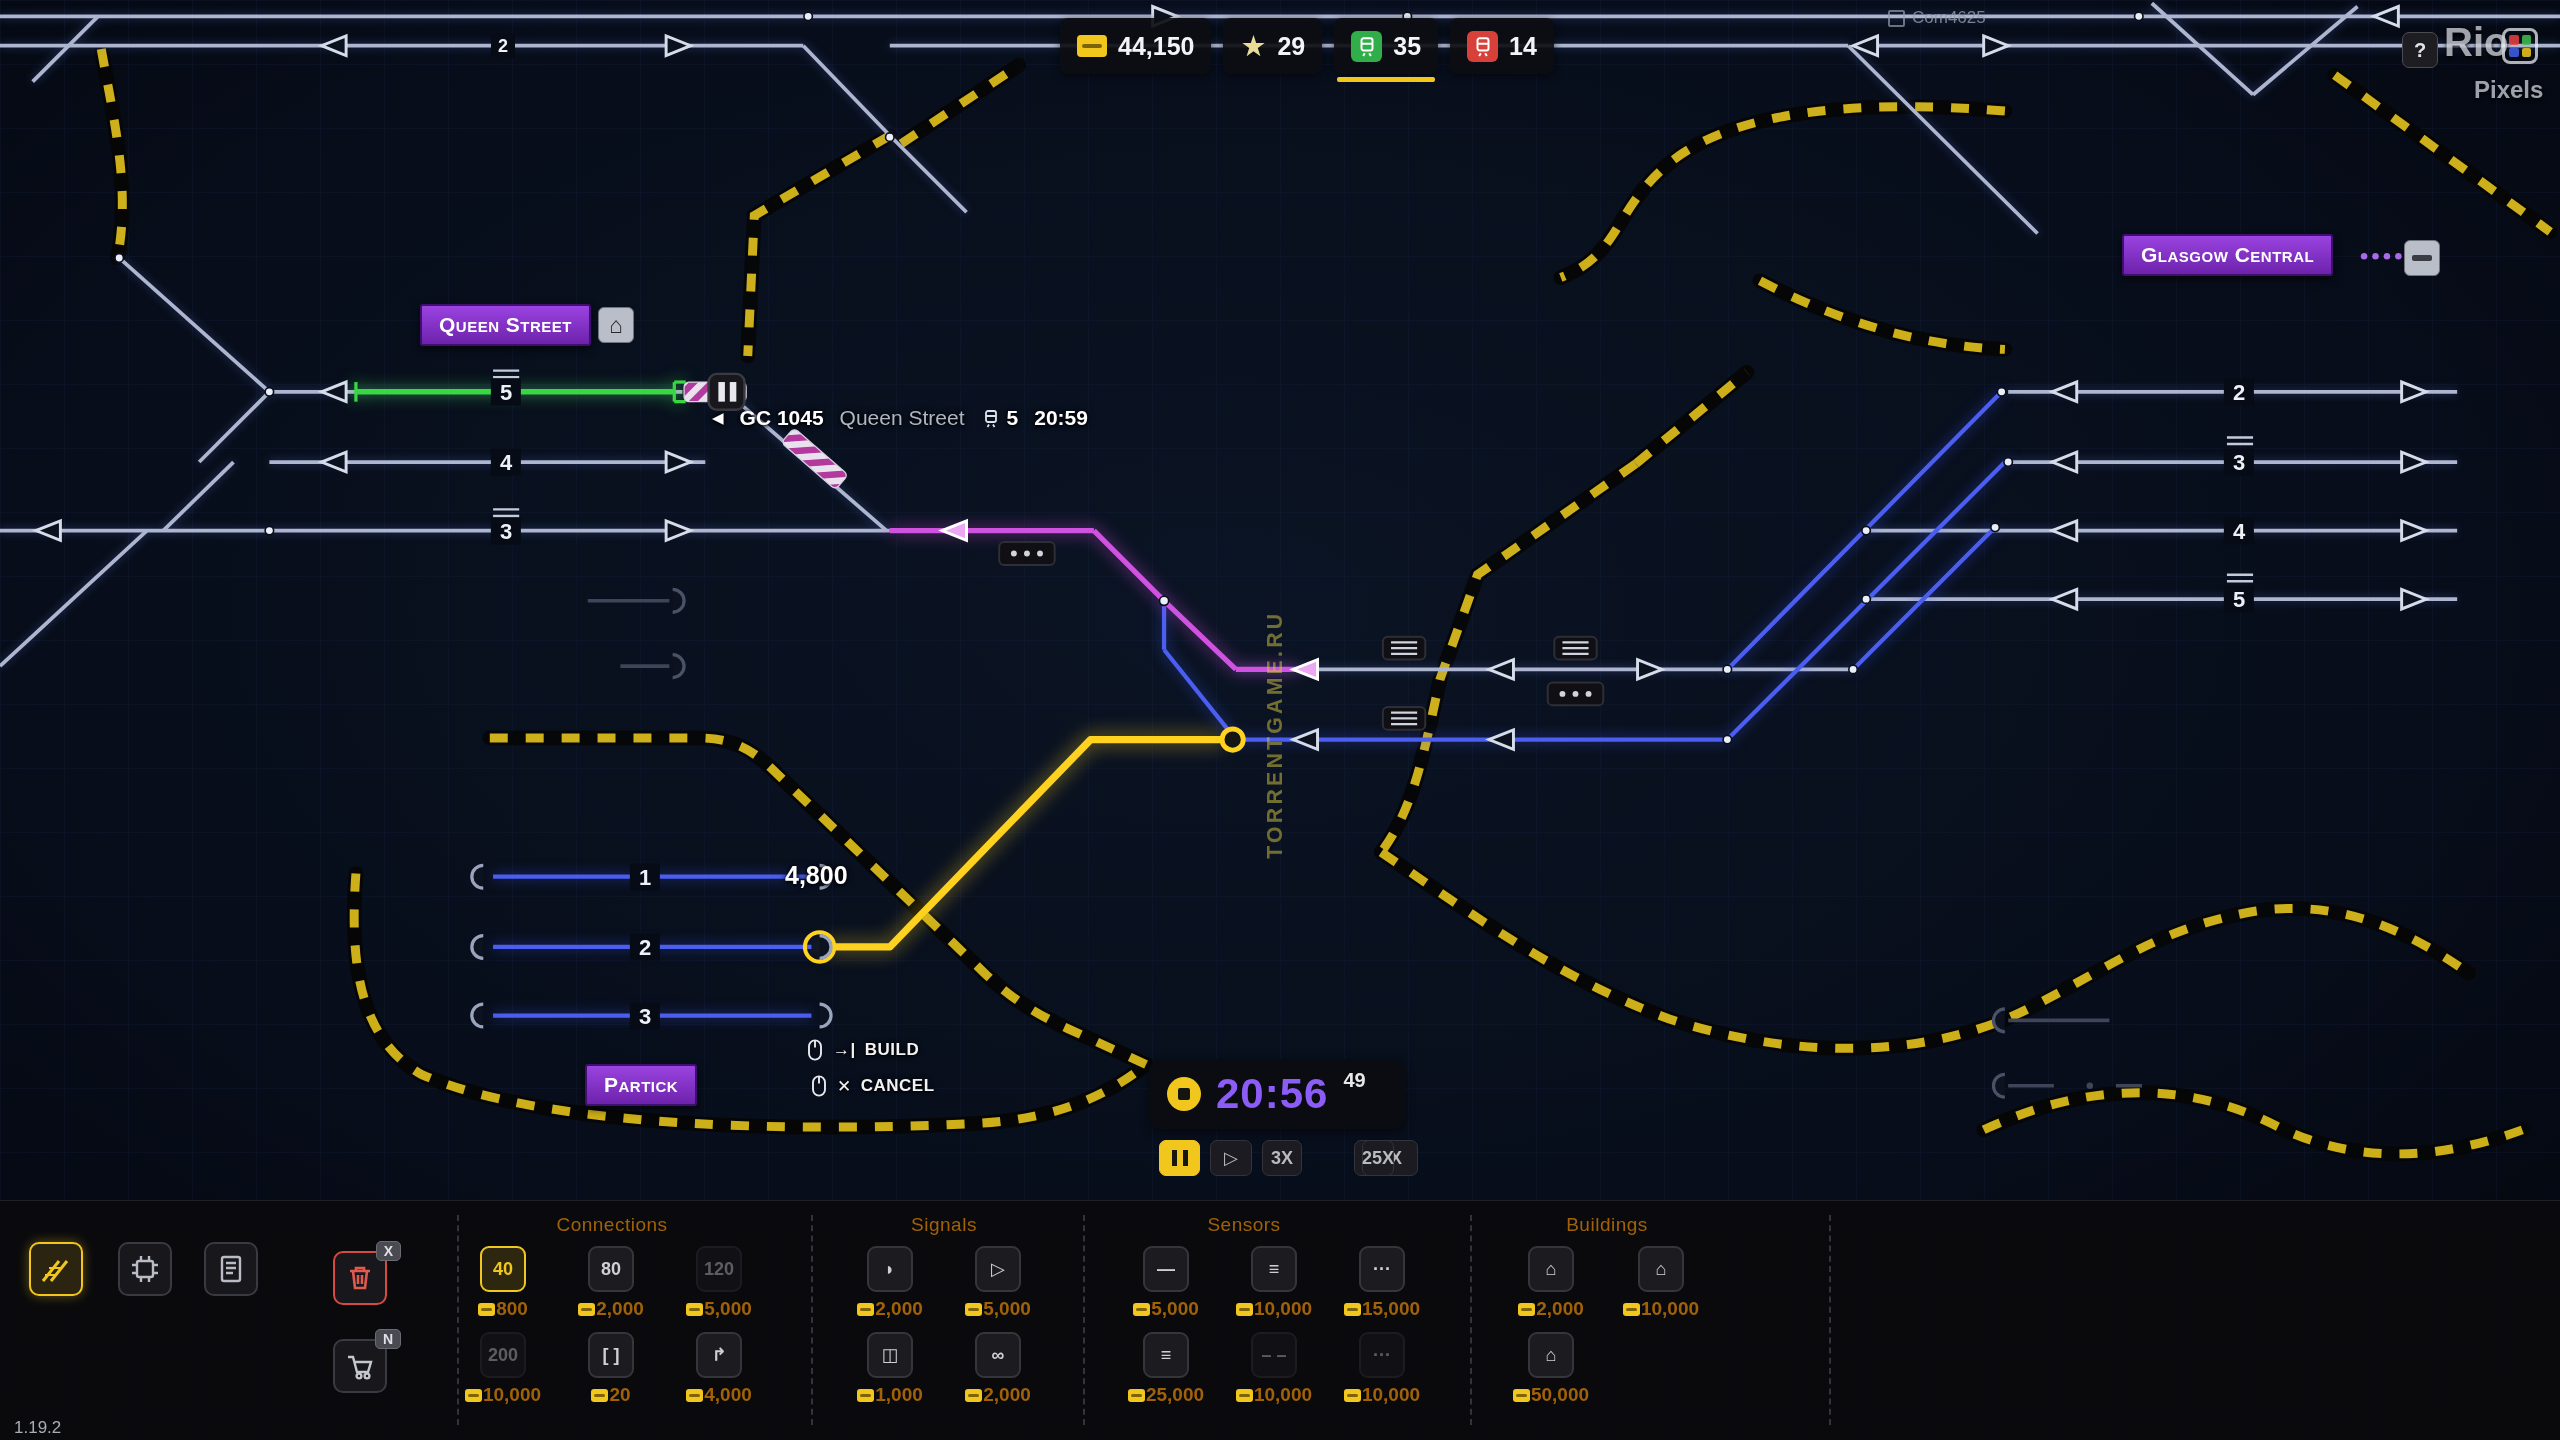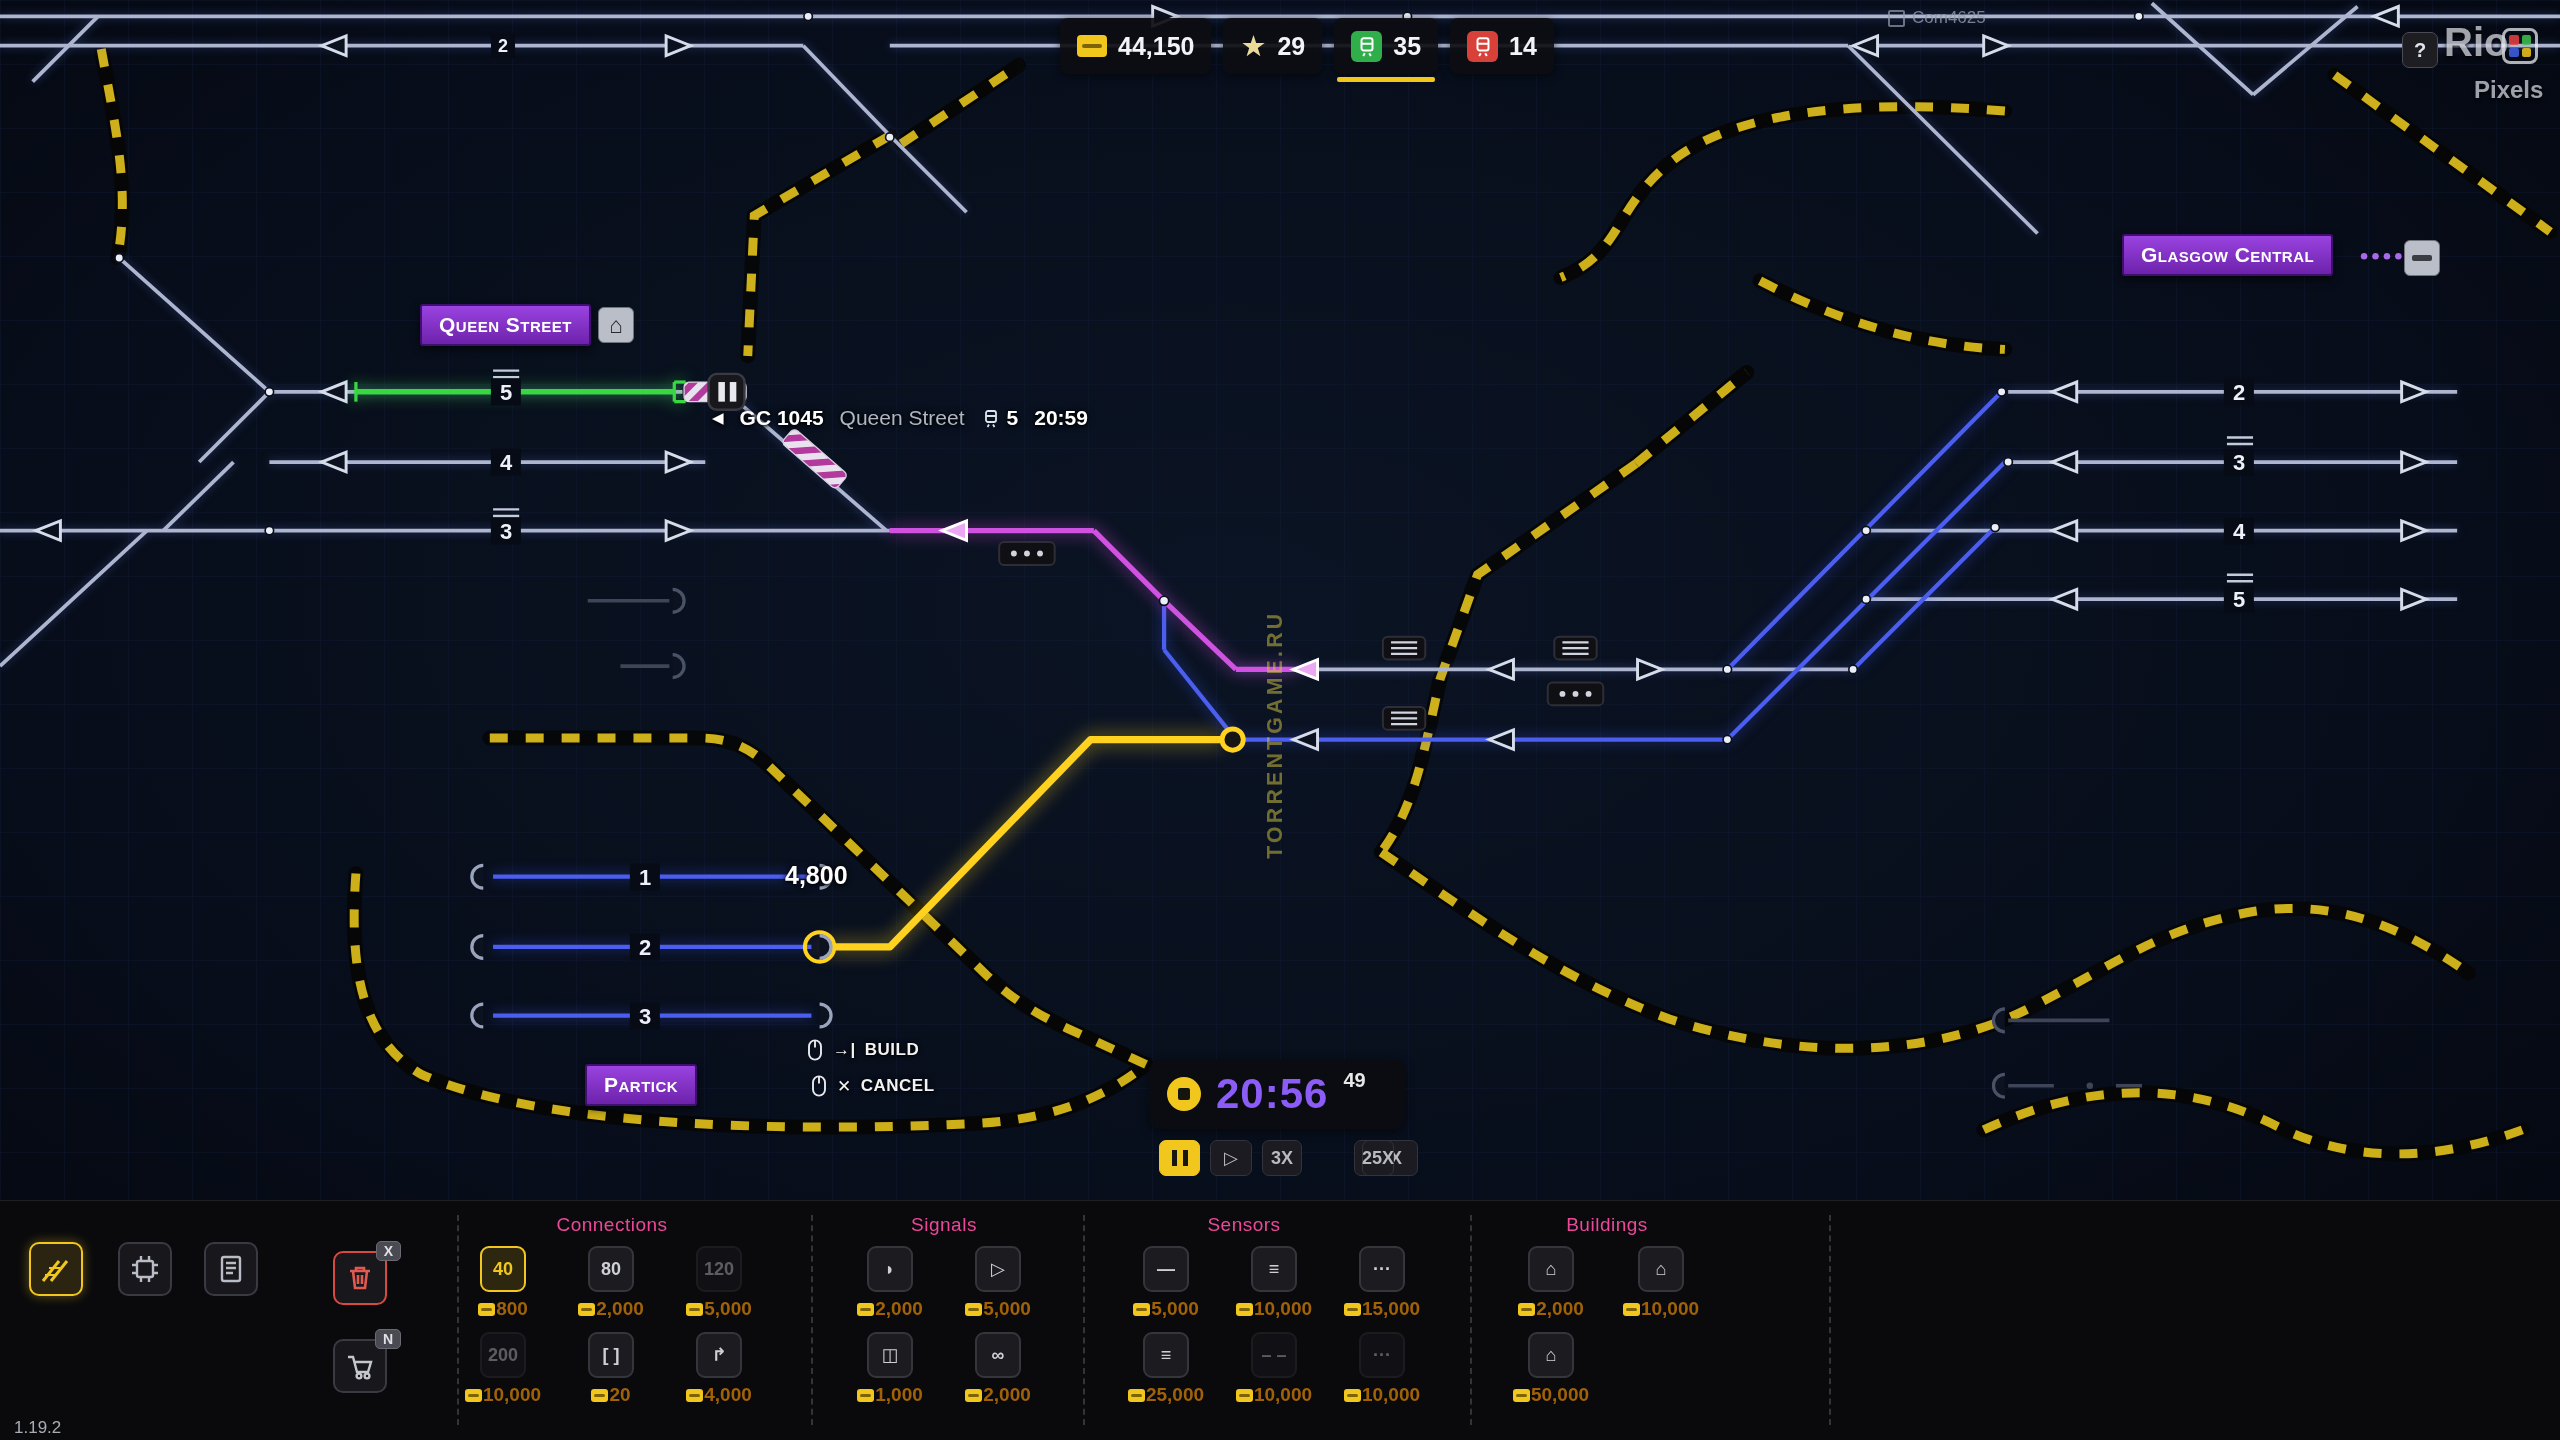--- a/index.html
+++ b/index.html
@@ -101,21 +101,21 @@
   .toolbar{position:absolute;left:0;top:1200px;width:2560px;height:240px;z-index:6;
            background:rgba(10,10,13,.97);border-top:1px solid #1f1f24;}
   .sep{position:absolute;top:1215px;height:210px;border-left:2px dashed #33333a;z-index:7;}
   .tool-btn{position:absolute;width:54px;height:54px;z-index:7;border-radius:10px;background:#17171c;
             border:2px solid #3a3a42;display:flex;align-items:center;justify-content:center;box-sizing:border-box;}
   .tool-btn.selected{border-color:#f2c71d;background:#2a2410;box-shadow:0 0 12px rgba(242,199,29,.4);}
   .tool-btn.danger{border-color:#d84a40;}
   .tbadge{position:absolute;top:-12px;right:-16px;background:#4a4a52;border:1px solid #6a6a72;border-radius:5px;
           font-size:14px;font-weight:bold;color:#e0e0e6;padding:1px 7px;}
   .section-title{position:absolute;top:1214px;z-index:7;transform:translateX(-50%);font-size:19px;
-                 color:#ec4899;letter-spacing:.5px;}
+                 color:#a16207;letter-spacing:.5px;}
   .sec{position:absolute;top:1246px;z-index:7;display:flex;flex-direction:column;gap:12px;}
   .trow{display:flex;gap:42px;}
   .trow.g44{gap:44px;}
   .cell{width:66px;display:flex;flex-direction:column;align-items:center;gap:6px;text-align:center;}
   .ibox{width:46px;height:46px;border-radius:9px;background:#1b1b20;border:2px solid #35353c;
         display:flex;align-items:center;justify-content:center;font-size:18px;font-weight:bold;
         color:#cfd0d6;box-sizing:border-box;}
   .ibox.sel{border-color:#f2c71d;color:#f2c71d;background:#2d2710;}
   .ibox.dim{opacity:.42;}
   .price{display:flex;align-items:center;gap:1px;font-size:19px;font-weight:bold;color:#a16207;}

